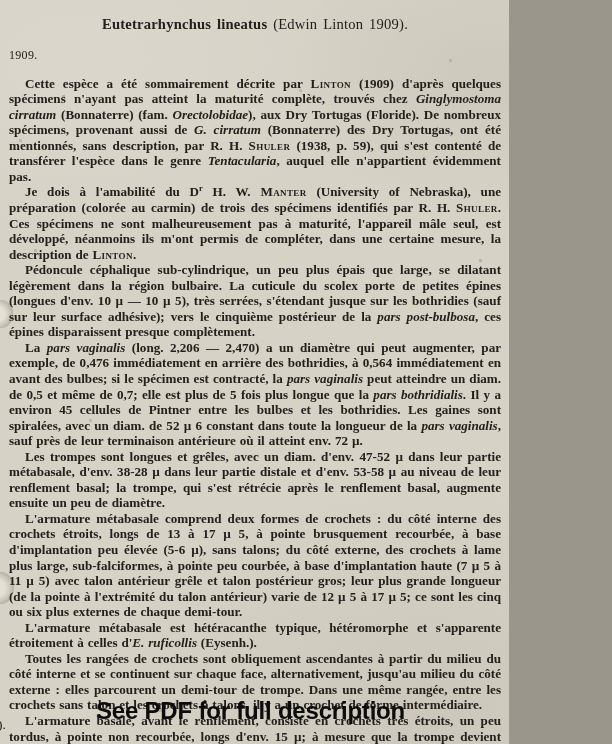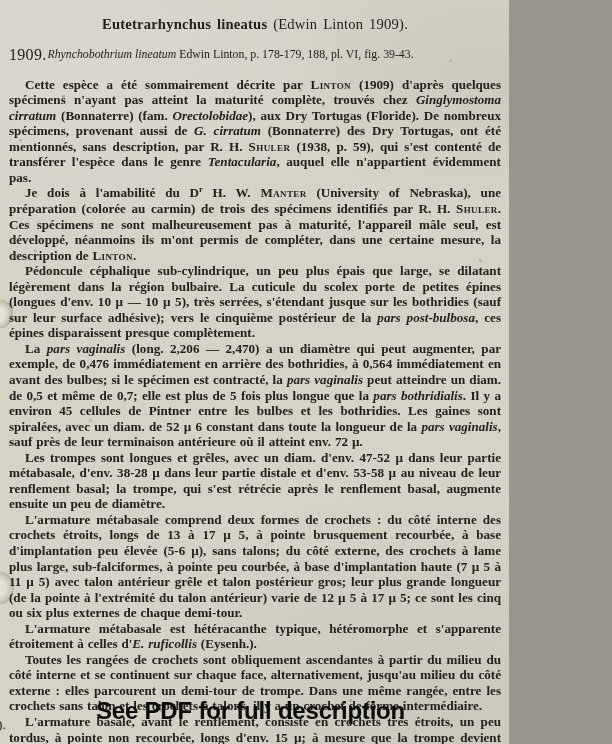--- a/index.html
+++ b/index.html
@@ -53,21 +53,21 @@
   }
   .seg-b  { font-weight: bold; }
   .seg-i  { font-style: italic; }
   .seg-sc { font-variant: small-caps; font-variant-caps: small-caps; letter-spacing: .4px; }
   .seg-sup { vertical-align: super; font-size: 8.5px; line-height: 0; }
 
   .synonymy { font-size: 11.8px; line-height: 14.6px; margin: 0 0 15px 0; }
   .syn-row { display: flex; align-items: baseline; }
   .syn-year {
     flex: 0 0 25px;
-    font-size: 16px;
+    font-size: 12px;
     transform: translateY(1.5px);
     letter-spacing: .3px;
   }
   .syn-text { flex: 1; padding-left: 1px; }
 
   .body-text {
     font-size: 13.1px;
     line-height: 15.55px;
     text-align: justify;
     word-spacing: .6px;
@@ -96,21 +96,20 @@
   <div class="speckles"></div>
   <div class="blob blob-1"></div>
   <div class="blob blob-2"></div>
 
   <div class="content">
     <h1 class="title"><span class="seg-b">Eutetrarhynchus lineatus</span><span> (Edwin Linton 1909).</span></h1>
 
     <div class="synonymy">
       <div class="syn-row">
         <span class="syn-year">1909.</span>
-        <span class="syn-text"><span class="seg-i">Rhynchobothrium lineatum</span><span> Edwin Linton, p. 178-179, 188, pl. VI, fig. 39-43.</span></span>
       </div>
     </div>
 
     <div class="body-text">
       <p class="para"><span>Cette espèce a été sommairement décrite par </span><span class="seg-sc">Linton</span><span> (1909) d'après quelques spécimens n'ayant pas atteint la maturité complète, trouvés chez </span><span class="seg-i">Ginglymostoma cirratum</span><span> (Bonnaterre) (fam. </span><span class="seg-i">Orectolobidae</span><span>), aux Dry Tortugas (Floride). De nombreux spécimens, provenant aussi de </span><span class="seg-i">G. cirratum</span><span> (Bonnaterre) des Dry Tortugas, ont été mentionnés, sans description, par R. H. </span><span class="seg-sc">Shuler</span><span> (1938, p. 59), qui s'est contenté de transférer l'espèce dans le genre </span><span class="seg-i">Tentacularia</span><span>, auquel elle n'appartient évidemment pas.</span></p>
       <p class="para"><span>Je dois à l'amabilité du D</span><span class="seg-sup">r</span><span> H. W. </span><span class="seg-sc">Manter</span><span> (University of Nebraska), une préparation (colorée au carmin) de trois des spécimens identifiés par R. H. </span><span class="seg-sc">Shuler</span><span>. Ces spécimens ne sont malheureusement pas à maturité, l'appareil mâle seul, est développé, néanmoins ils m'ont permis de compléter, dans une certaine mesure, la description de </span><span class="seg-sc">Linton</span><span>.</span></p>
       <p class="para"><span>Pédoncule céphalique sub-cylindrique, un peu plus épais que large, se dilatant légèrement dans la région bulbaire. La cuticule du scolex porte de petites épines (longues d'env. 10 µ — 10 µ 5), très serrées, s'étendant jusque sur les bothridies (sauf sur leur surface adhésive); vers le cinquième postérieur de la </span><span class="seg-i">pars post-bulbosa</span><span>, ces épines disparaissent presque complètement.</span></p>
       <p class="para"><span>La </span><span class="seg-i">pars vaginalis</span><span> (long. 2,206 — 2,470) a un diamètre qui peut augmenter, par exemple, de 0,476 immédiatement en arrière des bothridies, à 0,564 immédiatement en avant des bulbes; si le spécimen est contracté, la </span><span class="seg-i">pars vaginalis</span><span> peut atteindre un diam. de 0,5 et même de 0,7; elle est plus de 5 fois plus longue que la </span><span class="seg-i">pars bothridialis</span><span>. Il y a environ 45 cellules de Pintner entre les bulbes et les bothridies. Les gaines sont spiralées, avec un diam. de 52 µ 6 constant dans toute la longueur de la </span><span class="seg-i">pars vaginalis</span><span>, sauf près de leur terminaison antérieure où il atteint env. 72 µ.</span></p>
       <p class="para"><span>Les trompes sont longues et grêles, avec un diam. d'env. 47-52 µ dans leur partie métabasale, d'env. 38-28 µ dans leur partie distale et d'env. 53-58 µ au niveau de leur renflement basal; la trompe, qui s'est rétrécie après le renflement basal, augmente ensuite un peu de diamètre.</span></p>
       <p class="para"><span>L'armature métabasale comprend deux formes de crochets : du côté interne des crochets étroits, longs de 13 à 17 µ 5, à pointe brusquement recourbée, à base d'implantation peu élevée (5-6 µ), sans talons; du côté externe, des crochets à lame plus large, sub-falciformes, à pointe peu courbée, à base d'implantation haute (7 µ 5 à 11 µ 5) avec talon antérieur grêle et talon postérieur gros; leur plus grande longueur (de la pointe à l'extrémité du talon antérieur) varie de 12 µ 5 à 17 µ 5; ce sont les cinq ou six plus externes de chaque demi-tour.</span></p>

